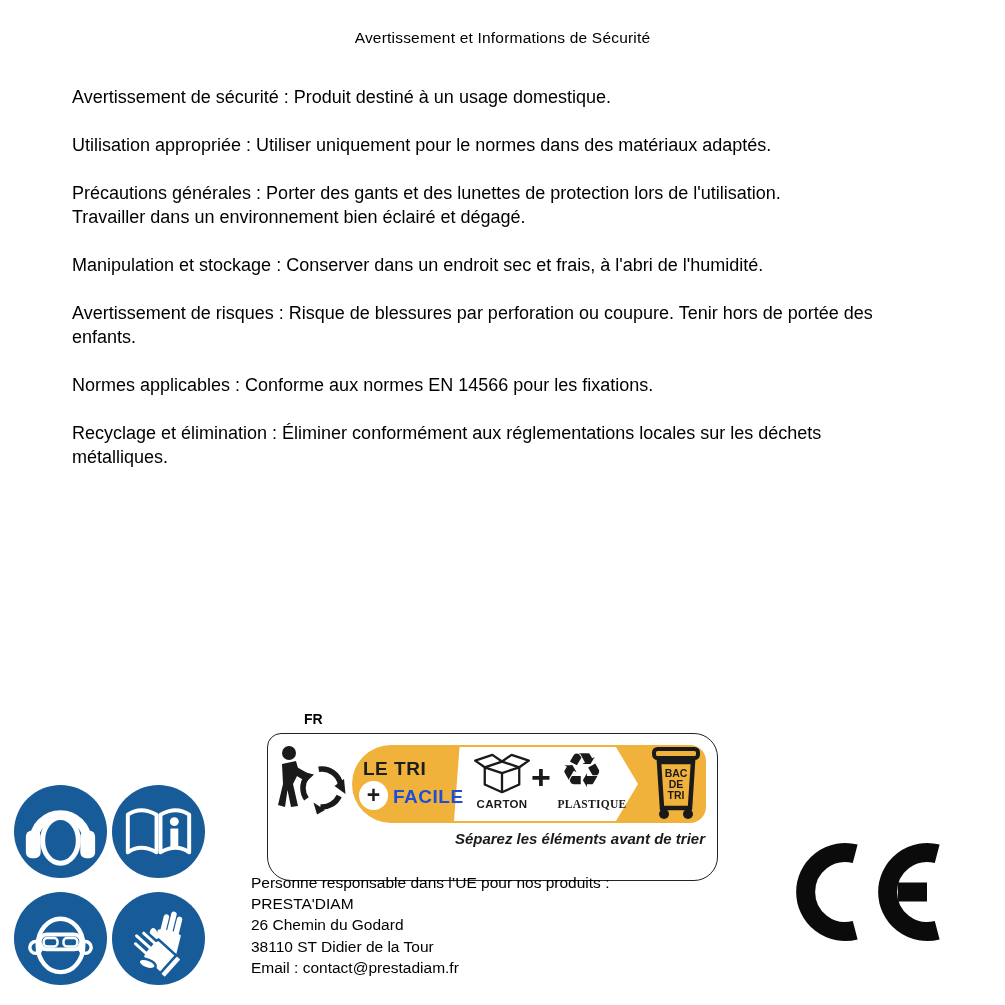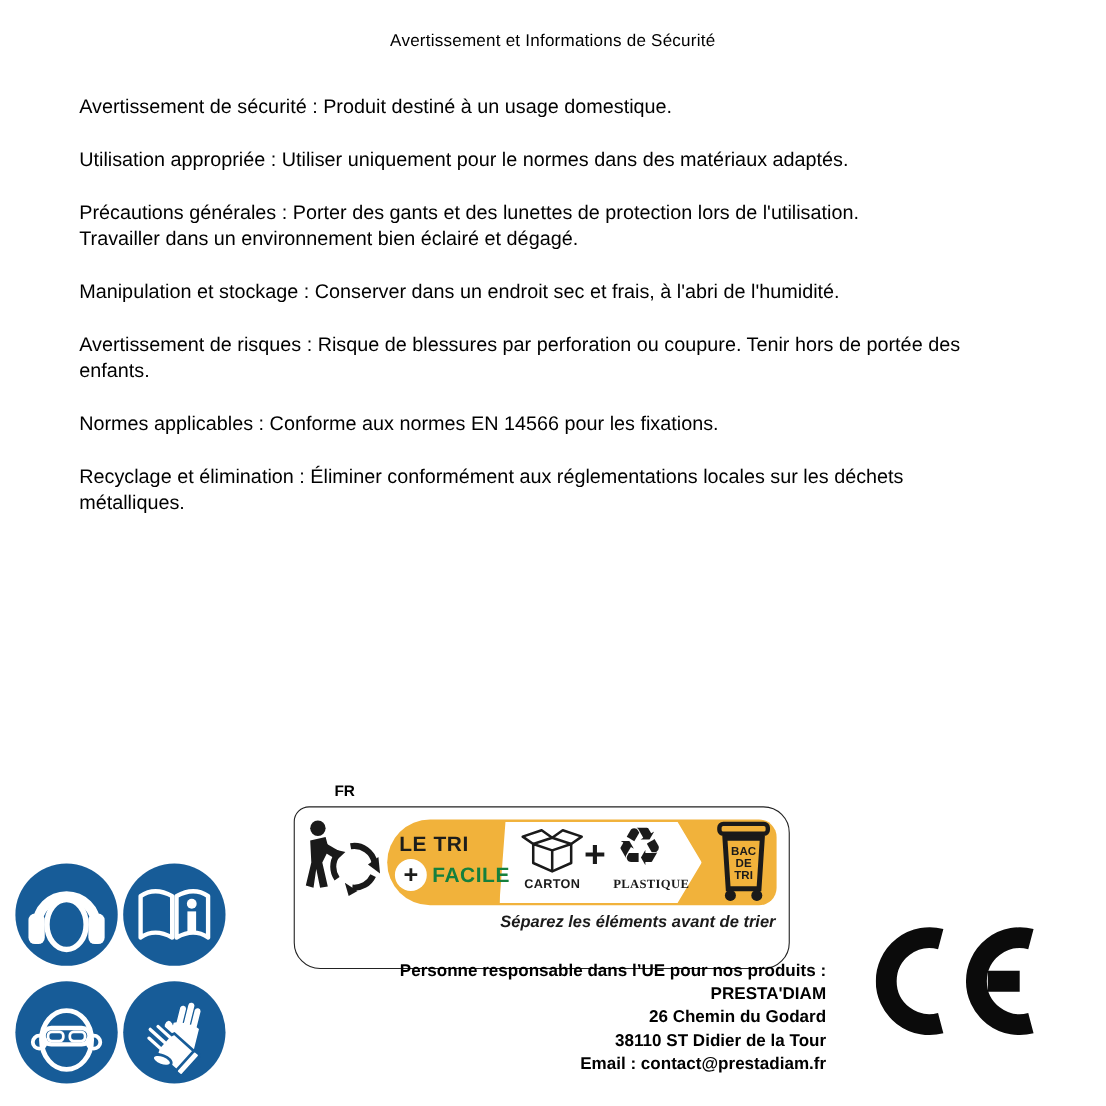--- a/index.html
+++ b/index.html
@@ -37,31 +37,31 @@
   .pennant{
     left:186px;top:13px;width:184px;height:74px;background:#fff;
     clip-path:polygon(3% 0,88% 0,100% 50%,88% 100%,0 100%,1.5% 50%);
   }
   .le-tri{left:95px;top:24px;font-size:19px;font-weight:800;color:#1d1d1b;letter-spacing:.5px;}
   .plus-circle{
     left:91px;top:47px;width:29px;height:29px;border-radius:50%;background:#fff;
     display:flex;align-items:center;justify-content:center;
     font-size:23px;font-weight:800;color:#1d1d1b;line-height:1;
   }
-  .facile{left:125px;top:52px;font-size:19px;font-weight:800;color:#15803d;letter-spacing:.5px;}
+  .facile{left:125px;top:52px;font-size:19px;font-weight:800;color:#1d4ed8;letter-spacing:.5px;}
   .mat-label{top:64px;width:80px;text-align:center;font-size:11.5px;font-weight:700;color:#1a1a1a;letter-spacing:.3px;}
   .mat-plus{left:263px;top:26px;font-size:34px;font-weight:800;color:#1a1a1a;line-height:1;}
   .recycle-glyph{left:292px;top:12px;font-size:48px;line-height:1;color:#1a1a1a;font-family:"DejaVu Sans",sans-serif;}
   .caption{
     right:12px;top:96px;font-size:15px;font-style:italic;font-weight:600;color:#1a1a1a;
   }
   
   .address{
-    position:absolute;left:251px;top:872px;width:500px;text-align:right;
-    font-size:15.5px;font-weight:bold;line-height:21.2px;
+    position:absolute;left:251px;top:872px;width:500px;text-align:left;
+    font-size:15.5px;font-weight:normal;line-height:21.2px;
   }
   .ce{position:absolute;left:796px;top:842px;}
 </style>
 </head>
 <body>
 
 <div class="page" style="--tri-yellow:#F1B23B">
 
   <div class="title">Avertissement et Informations de Sécurité</div>
 

